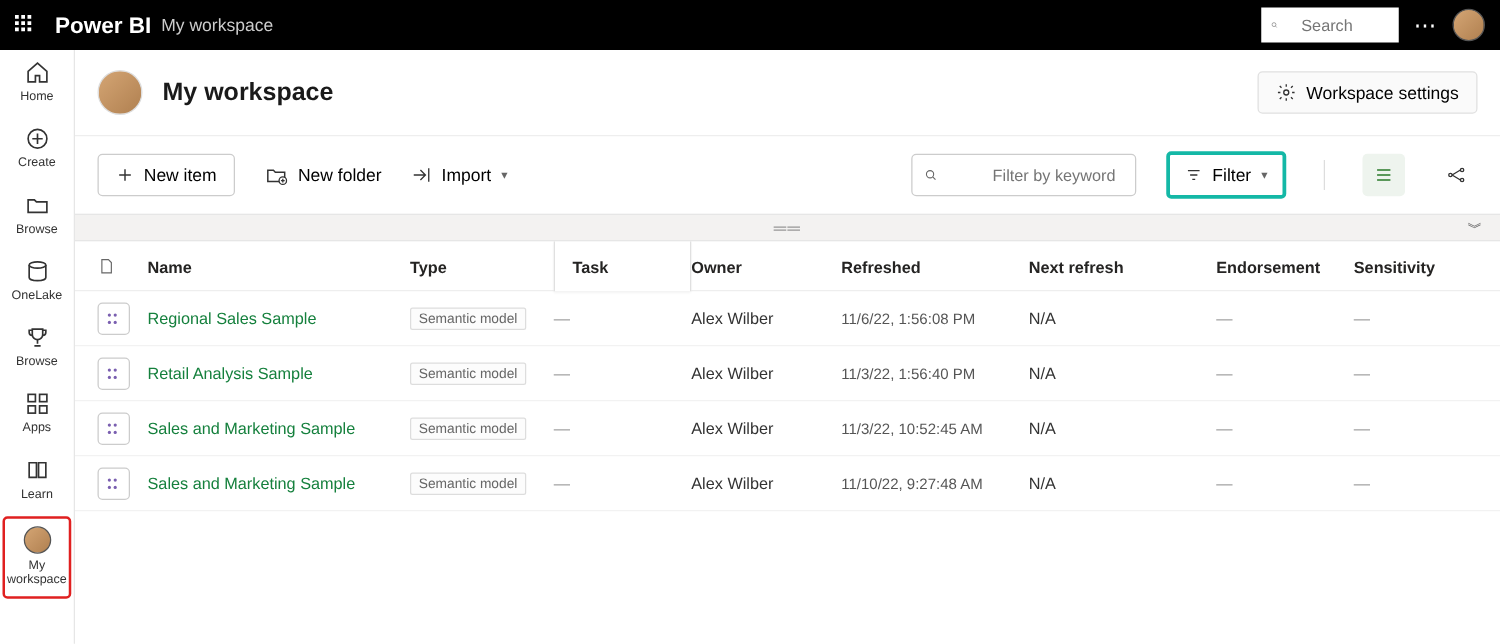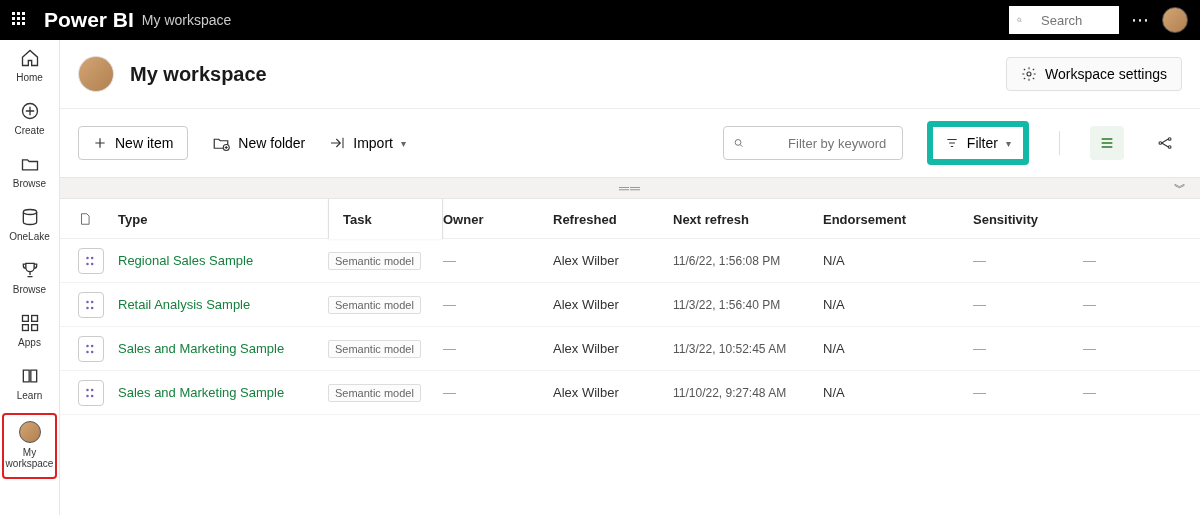--- a/index.html
+++ b/index.html
@@ -2,21 +2,21 @@
 <html><head>
 <meta charset="utf-8">
 <style>
   * { box-sizing: border-box; font-family: "Segoe UI", Arial, sans-serif; }
   body { margin:0; width:1200px; height:515px; overflow:hidden; background:#fff; }
 
   
   .topbar { height:40px; background:#000; display:flex; align-items:center; padding:0 12px; color:#fff; }
   .waffle { width:16px; height:16px; display:grid; grid-template-columns:repeat(3,3px); grid-template-rows:repeat(3,3px); gap:2px; margin-right:16px; }
   .waffle span { background:#fff; width:3px; height:3px; }
-  .brand { font-weight:600; font-size:21px; margin-right:8px; }
+  .brand { font-weight:600; font-size:18px; margin-right:8px; }
   .ws-top { font-size:14px; color:#ccc; }
   .top-spacer { flex:1; }
   .search { display:flex; align-items:center; background:#fff; height:28px; width:110px; padding:0 8px; }
   .search input { border:none; outline:none; font-size:13px; width:72px; color:#333; background:transparent;margin-left:13px; }
   .search svg { color:#666; margin-right:4px; }
   .ellipsis { color:#fff; margin:0 12px; font-size:18px; letter-spacing:1px; }
   .avatar { width:26px; height:26px; border-radius:50%; background:linear-gradient(135deg,#d4a574,#b08050); border:1px solid #555; }
 
   
   .leftnav { position:absolute; top:40px; left:0; width:60px; height:475px; border-right:1px solid #e6e6e6; background:#fff; }
@@ -35,21 +35,21 @@
   .settings-btn svg { color:#333; }
 
   
   .toolbar { display:flex; align-items:center; padding:12px 18px; gap:24px; }
   .btn-primary { display:flex; align-items:center; gap:8px; border:1px solid #ccc; border-radius:4px; padding:8px 14px; font-size:14px; cursor:pointer; }
   .btn-ghost { display:flex; align-items:center; gap:8px; font-size:14px; cursor:pointer; }
   .btn-ghost svg { color:#333; }
   .tool-spacer { flex:1; }
   .filter-input { display:flex; align-items:center; border:1px solid #ccc; border-radius:4px; padding:0 10px; height:34px; width:180px; gap:6px; }
   .filter-input input { border:none; outline:none; font-size:13px; width:100%;margin-left:37px; }
-  .filter-btn { display:flex; align-items:center; gap:8px; border:6px solid #14b8a6; border-radius:4px; padding:8px 12px; font-size:14px; cursor:pointer; }
+  .filter-btn { display:flex; align-items:center; gap:8px; border:3px solid #14b8a6; border-radius:4px; padding:8px 12px; font-size:14px; cursor:pointer; }
   .chev { font-size:10px; color:#666; }
   .divider-v { width:1px; height:24px; background:#ddd; margin:0 6px; }
   .icon-btn { width:34px; height:34px; display:flex; align-items:center; justify-content:center; border-radius:4px; cursor:pointer; }
   .icon-btn.active { background:#eef4ee; }
 
   
   .collapse-bar { position:relative; height:22px; background:#f3f2f1; display:flex; align-items:center; justify-content:center; border-top:1px solid #e6e6e6; border-bottom:1px solid #e6e6e6; }
   .collapse-bar .grip { color:#999; font-size:14px; letter-spacing:1px; }
   .collapse-bar .caret-right { position:absolute; right:14px; color:#666; font-size:12px; }
 
@@ -227,20 +227,21 @@
     <span class="caret-right">︾</span>
   </div>
 
   <div class="table">
     <div class="th-row">
       <div class="doc-icon">
         <svg width="14" height="16" viewBox="0 0 24 24" fill="none">
             <path d="M6 3h9l4 4v14H6z" stroke="#666" stroke-width="1.6"></path>
           </svg>
       </div>
+      <div>Name</div>
       <div>Type</div>
       <div class="th-task-cell">
           <span>Task</span>
         </div>
       <div>Owner</div>
       <div>Refreshed</div>
       <div>Next refresh</div>
       <div>Endorsement</div>
       <div>Sensitivity</div>
     </div>

